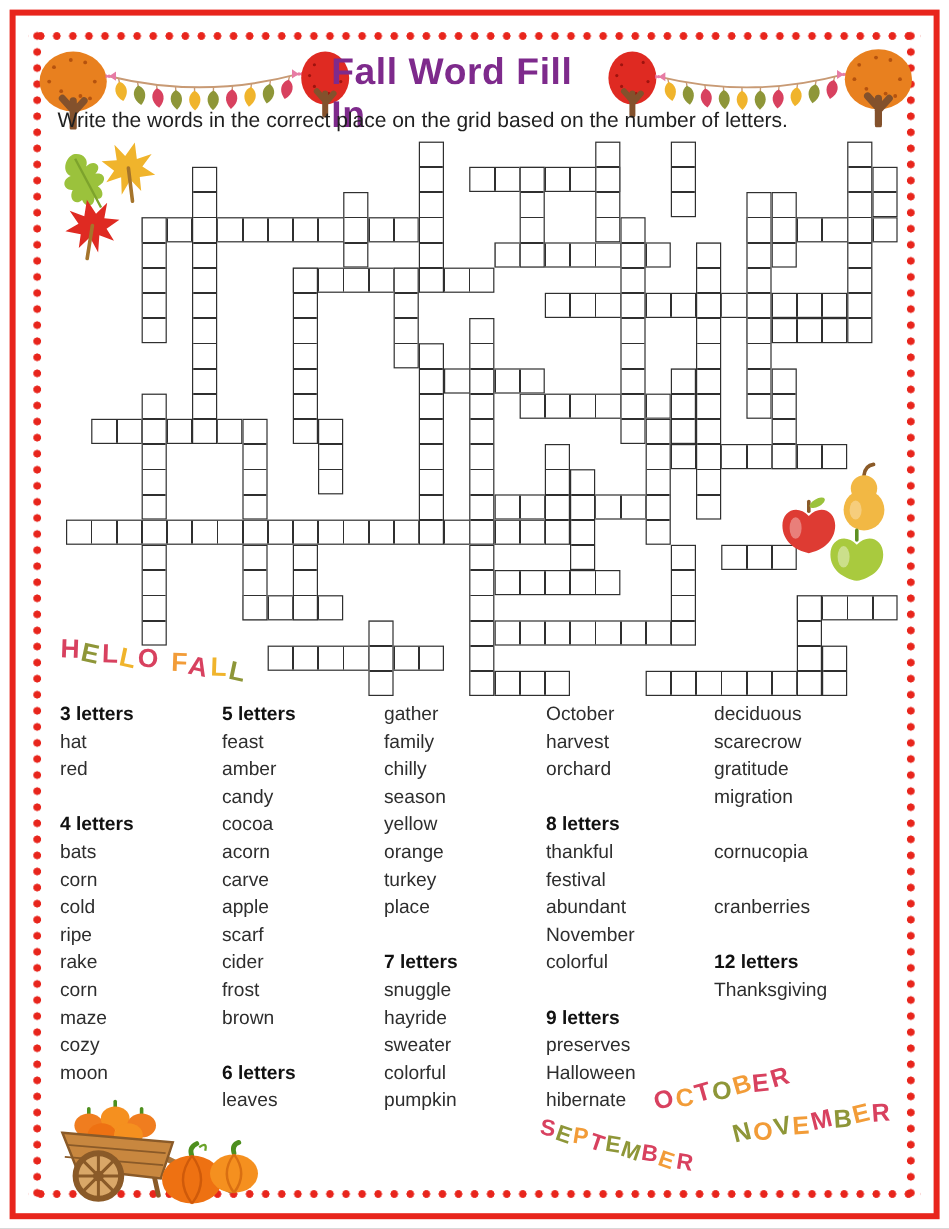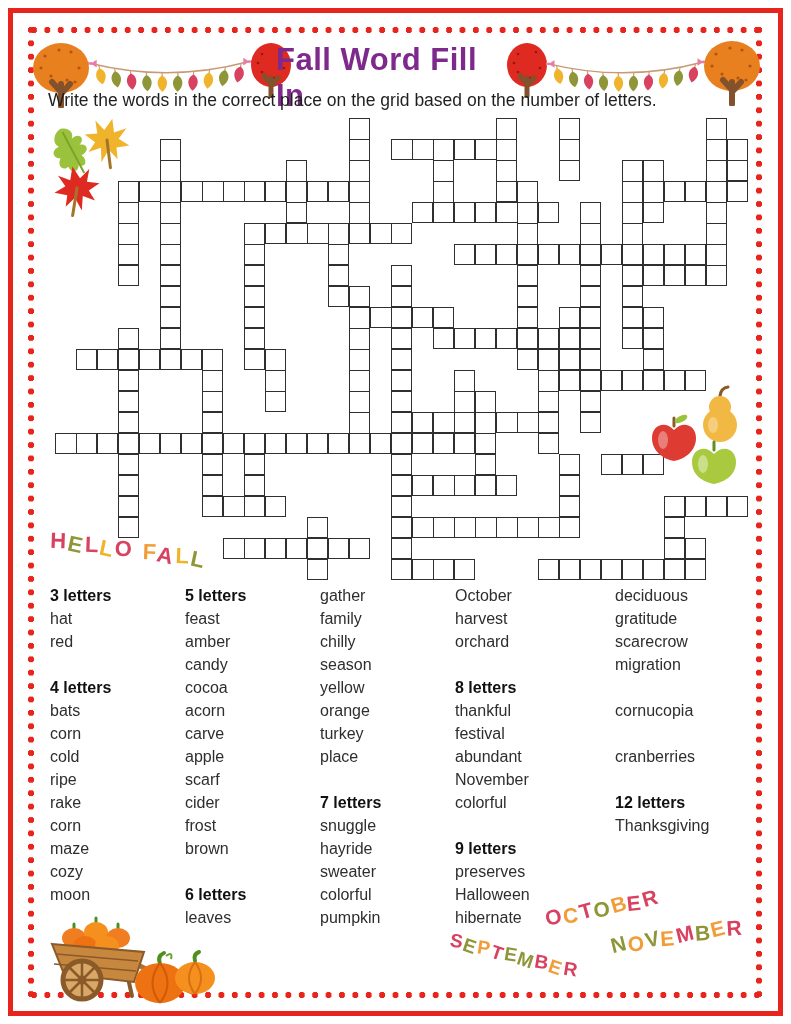--- a/index.html
+++ b/index.html
@@ -33,21 +33,21 @@
     font-size:17.5px; color:#1f1f1f;
   }
   .deco { position:absolute; }
   
   .slot { position:absolute; box-sizing:border-box; background-color:#fff;
           border:1.5px solid var(--grid_line); }
   
   .word-columns { position:absolute; left:50px; top:584px; display:flex; }
   .wcol { width:135px; }
   .wcol:nth-child(4) { width:140px; }
-  .wcol:nth-child(5) { width:160px;margin-left:20px; }
+  .wcol:nth-child(5) { width:160px; }
   .wline { height:23px; font-size:16px; line-height:23px; color:#2e2e2e; white-space:nowrap; }
   .wline.hdr { font-weight:700; color:#111; }
   
   .bubble { position:absolute; font-weight:800; white-space:pre; }
   .bubble span { display:inline-block; }
   .bubble span:nth-child(odd)  { transform:rotate(-5deg) translateY(0px); }
   .bubble span:nth-child(even) { transform:rotate(5deg)  translateY(2px); }
   .hello-fall { left:52px; top:527px; font-size:22px; letter-spacing:2px;
                 transform:rotate(7deg); transform-origin:left top; }
   .month { letter-spacing:1.5px; transform-origin:left top; }
@@ -390,22 +390,22 @@
         <div class="wline">November</div>
         <div class="wline">colorful</div>
         <div class="wline"></div>
         <div class="wline hdr">9 letters</div>
         <div class="wline">preserves</div>
         <div class="wline">Halloween</div>
         <div class="wline">hibernate</div>
       </div>
       <div class="wcol">
         <div class="wline">deciduous</div>
+        <div class="wline">scarecrow</div>
         <div class="wline">gratitude</div>
-        <div class="wline">scarecrow</div>
         <div class="wline">migration</div>
         <div class="wline"></div>
         <div class="wline">cornucopia</div>
         <div class="wline"></div>
         <div class="wline">cranberries</div>
         <div class="wline"></div>
         <div class="wline hdr">12 letters</div>
         <div class="wline">Thanksgiving</div>
       </div>
     </div>

